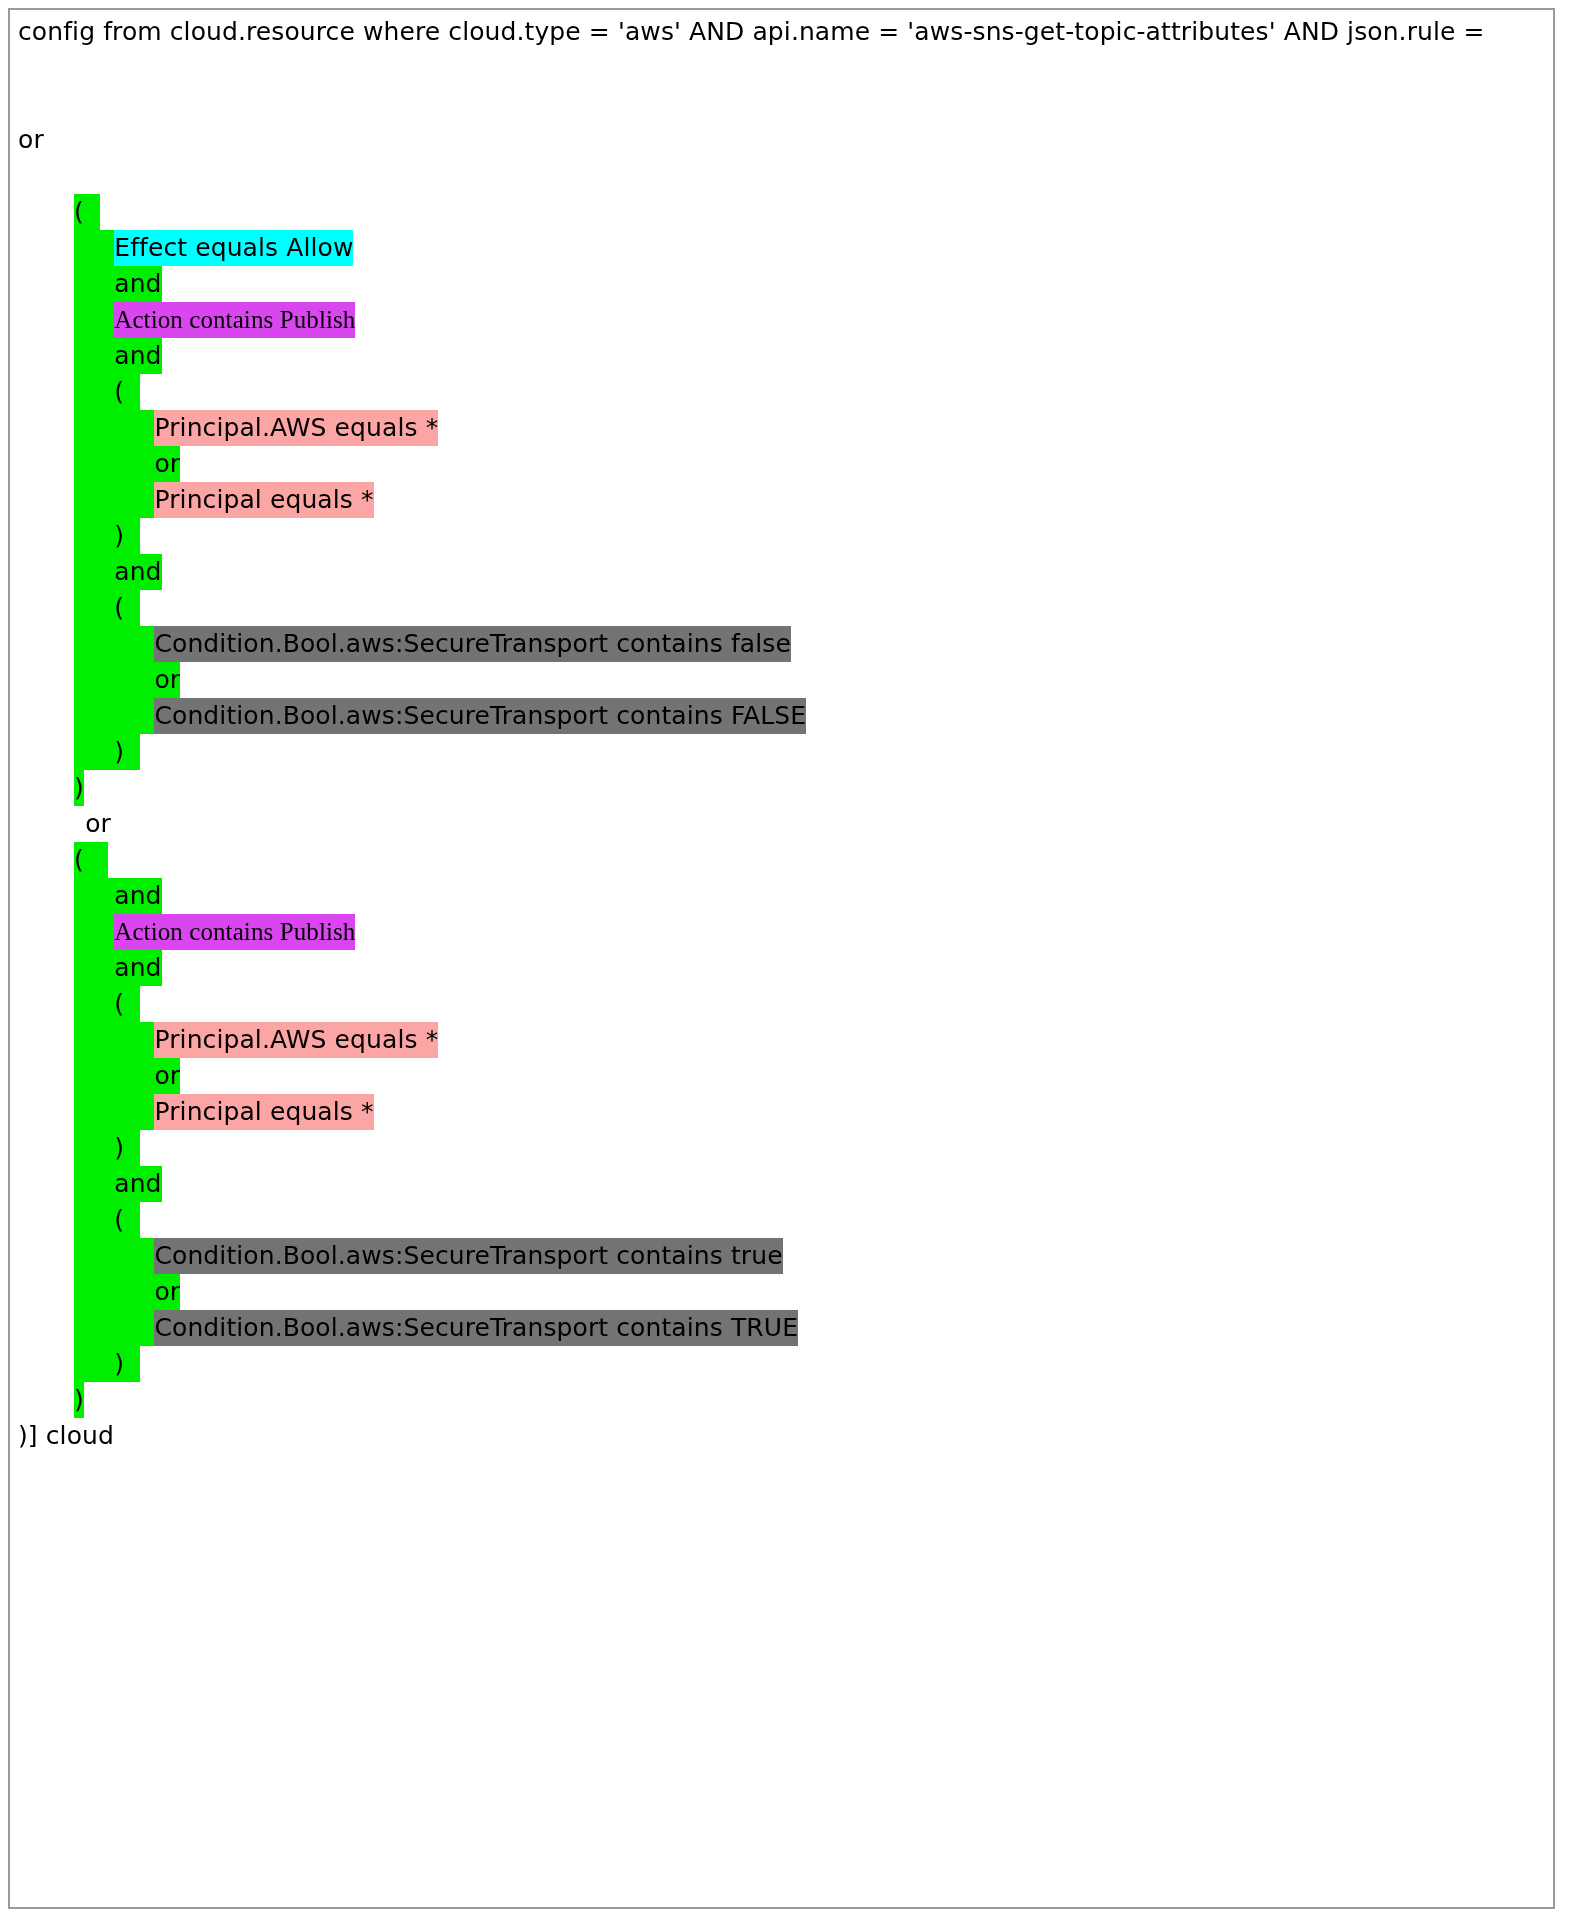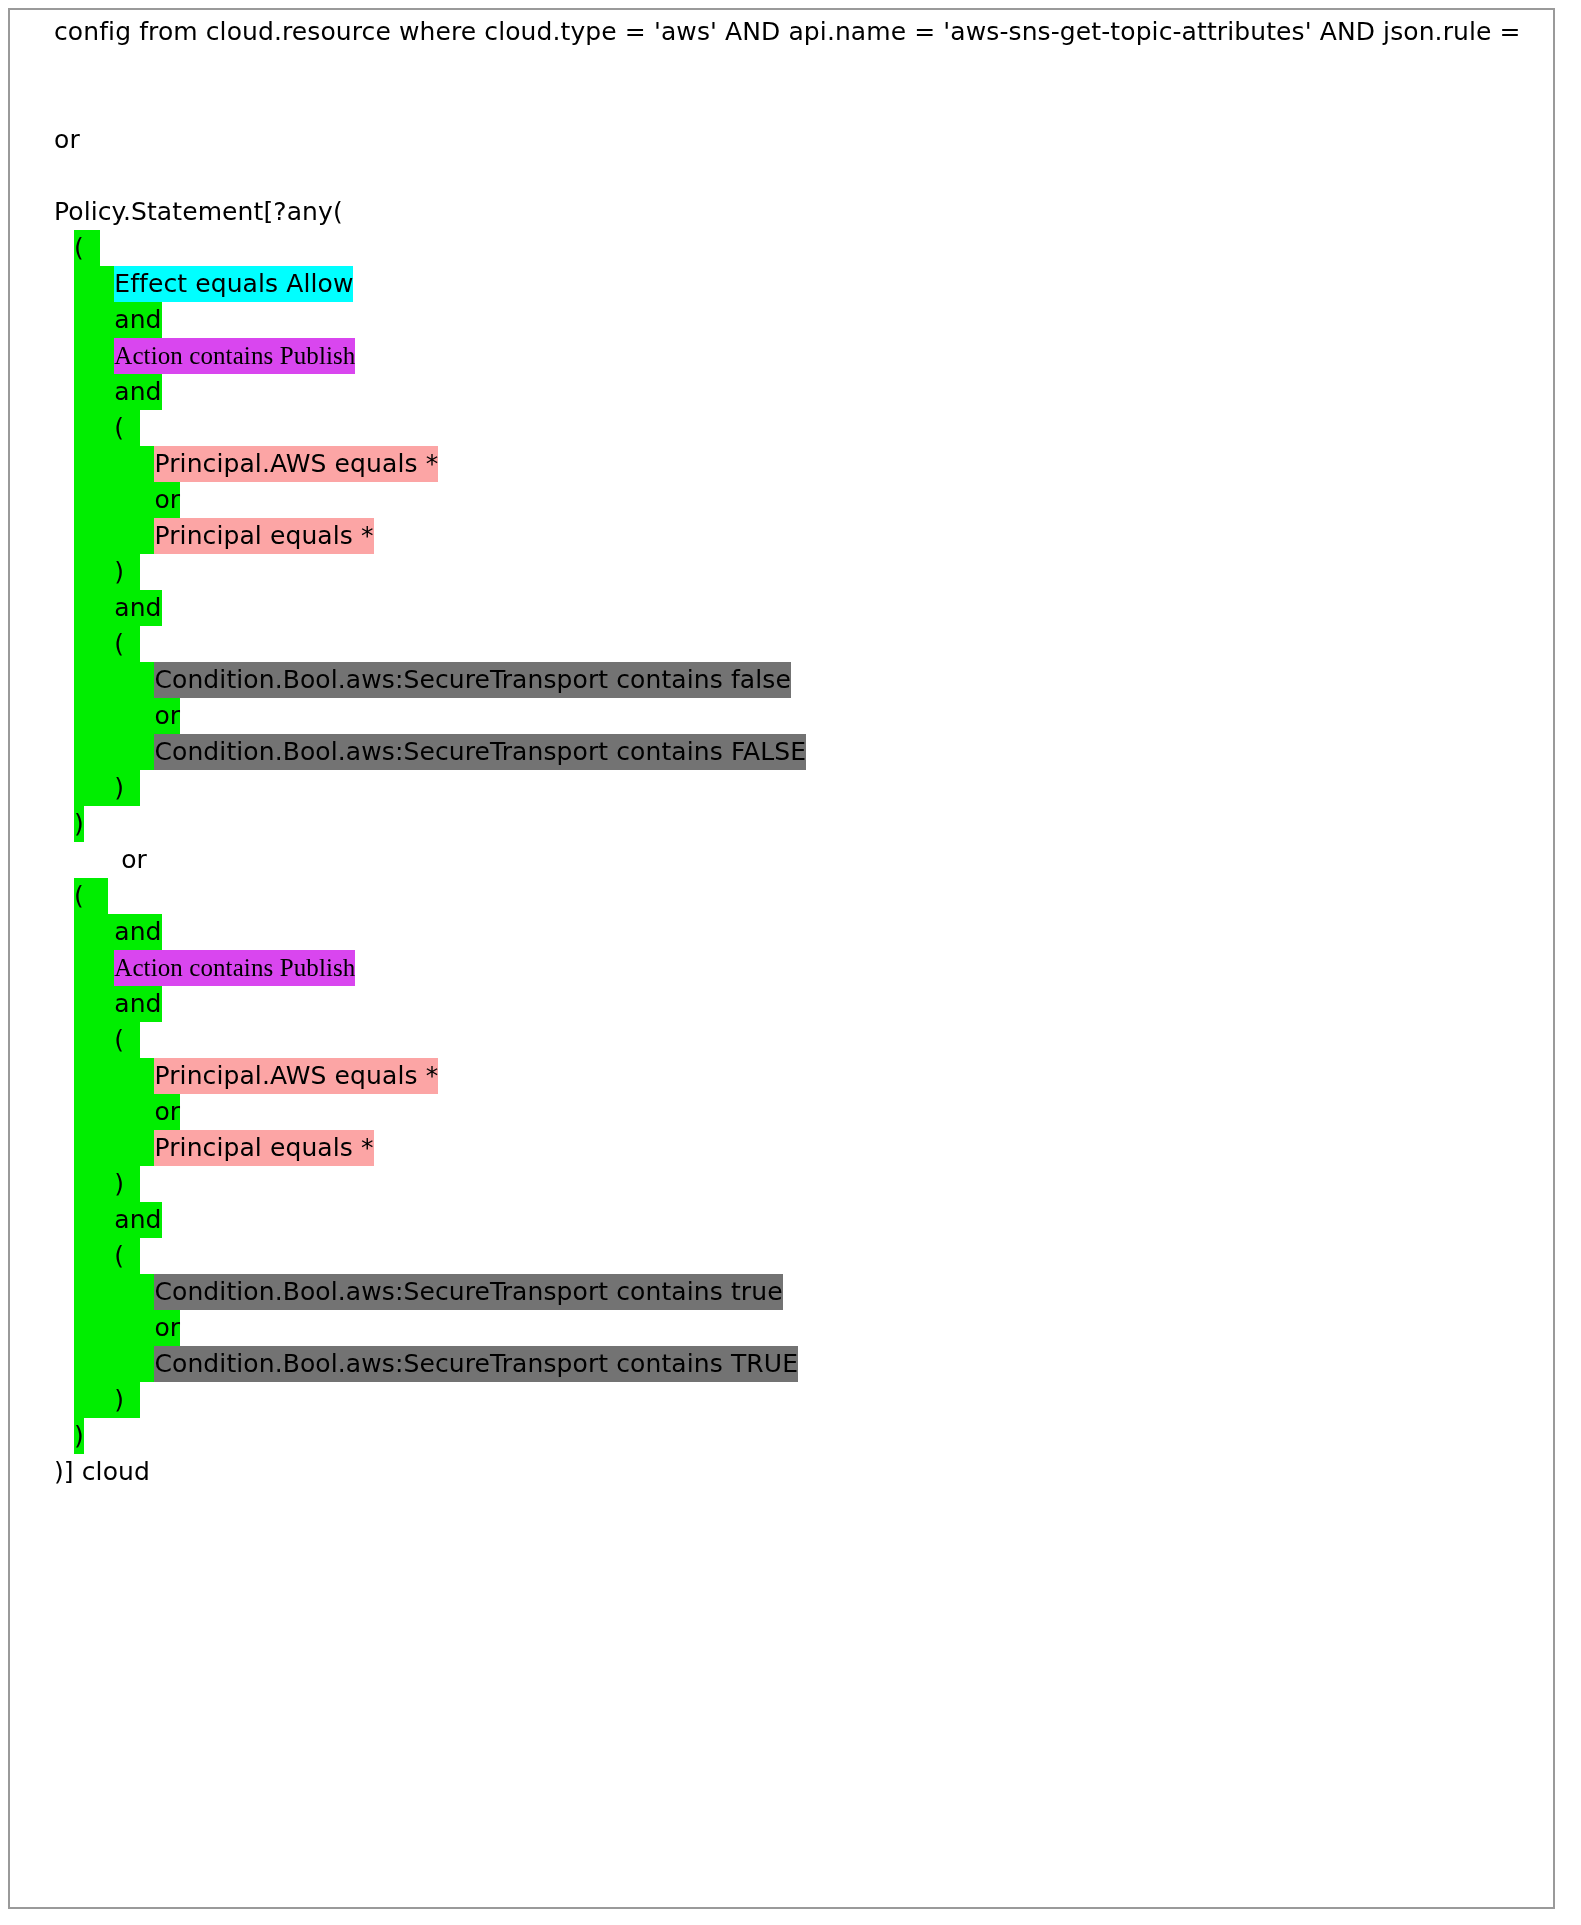--- a/index.html
+++ b/index.html
@@ -50,42 +50,41 @@
 
   
   .hl {
     display: inline-block;
     height: 36px;
     line-height: 36px;
     vertical-align: top;
     white-space: pre;
   }
 
-  .c-none   { background: transparent; margin-left: 36px; }
+  .c-none   { background: transparent; }
   .c-yellow { background: #ffff00; }
   .c-green  { background: #00ee00; }
   .c-cyan   { background: #00ffff; }
   .c-teal   { background: #fca5a5; }
   .c-magenta{ background: #d946ef; font-family: Liberation Serif, serif; }
   .c-pale   { background: #737373; }
 
   
   .sp { display: inline-block; height: 36px; vertical-align: top; }
 </style>
 </head>
 <body>
 
 <div id="page">
   <div class="doc" id="doc">
       <div class="line"><span class="hl c-none">config from cloud.resource where cloud.type = 'aws' AND api.name = 'aws-sns-get-topic-attributes' AND json.rule =</span></div>
       <div class="line blank"></div>
       <div class="line blank"></div>
       <div class="line"><span class="hl c-none">or</span></div>
       <div class="line blank"></div>
-      <div class="line"><span class="hl c-none">Policy.Statement[?any(</span></div>
       <div class="line"><span class="sp" style="width: 56px;"></span><span class="hl c-green">(</span><span class="hl c-green">  </span></div>
       <div class="line"><span class="sp" style="width: 56px;"></span><span class="hl c-green">     </span><span class="hl c-cyan">Effect equals Allow</span></div>
       <div class="line"><span class="sp" style="width: 56px;"></span><span class="hl c-green">     </span><span class="hl c-green">and</span></div>
       <div class="line"><span class="sp" style="width: 56px;"></span><span class="hl c-green">     </span><span class="hl c-magenta">Action contains Publish</span></div>
       <div class="line"><span class="sp" style="width: 56px;"></span><span class="hl c-green">     </span><span class="hl c-green">and</span></div>
       <div class="line"><span class="sp" style="width: 56px;"></span><span class="hl c-green">     </span><span class="hl c-green">(</span><span class="hl c-green">  </span></div>
       <div class="line"><span class="sp" style="width: 56px;"></span><span class="hl c-green">          </span><span class="hl c-teal">Principal.AWS equals *</span></div>
       <div class="line"><span class="sp" style="width: 56px;"></span><span class="hl c-green">          </span><span class="hl c-green">or</span></div>
       <div class="line"><span class="sp" style="width: 56px;"></span><span class="hl c-green">          </span><span class="hl c-teal">Principal equals *</span></div>
       <div class="line"><span class="sp" style="width: 56px;"></span><span class="hl c-green">     </span><span class="hl c-green">)</span><span class="hl c-green">  </span></div>

